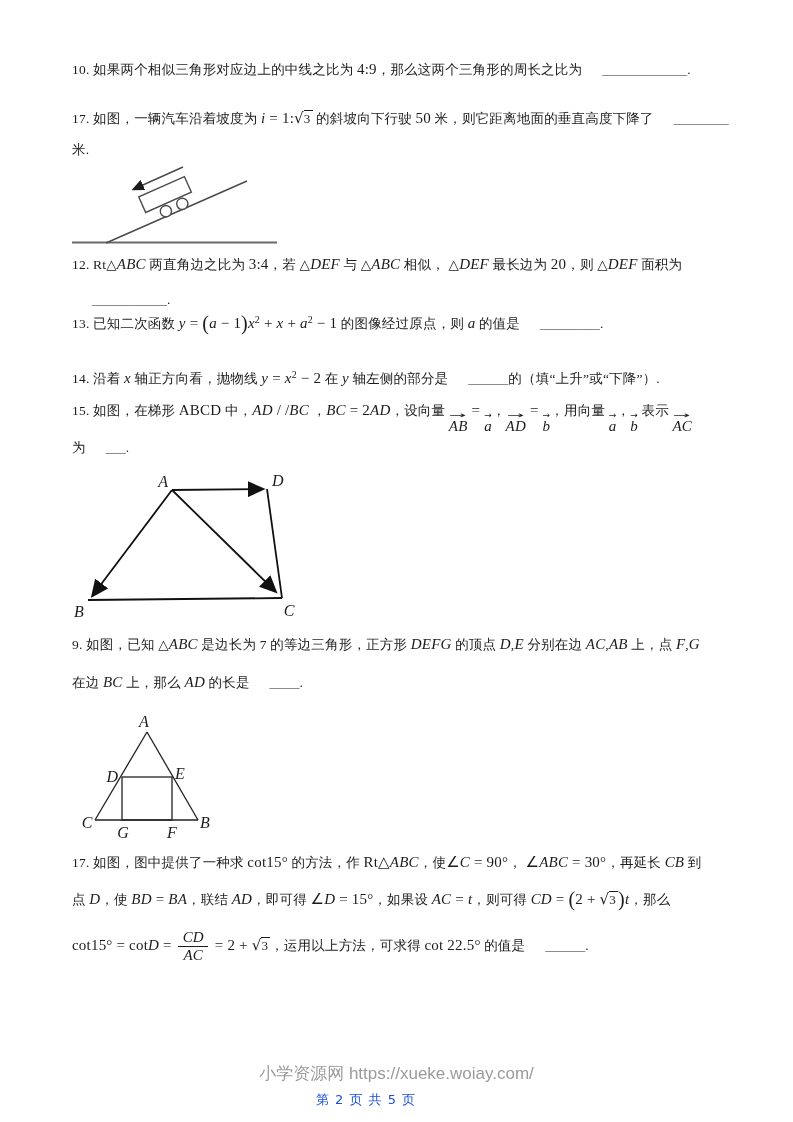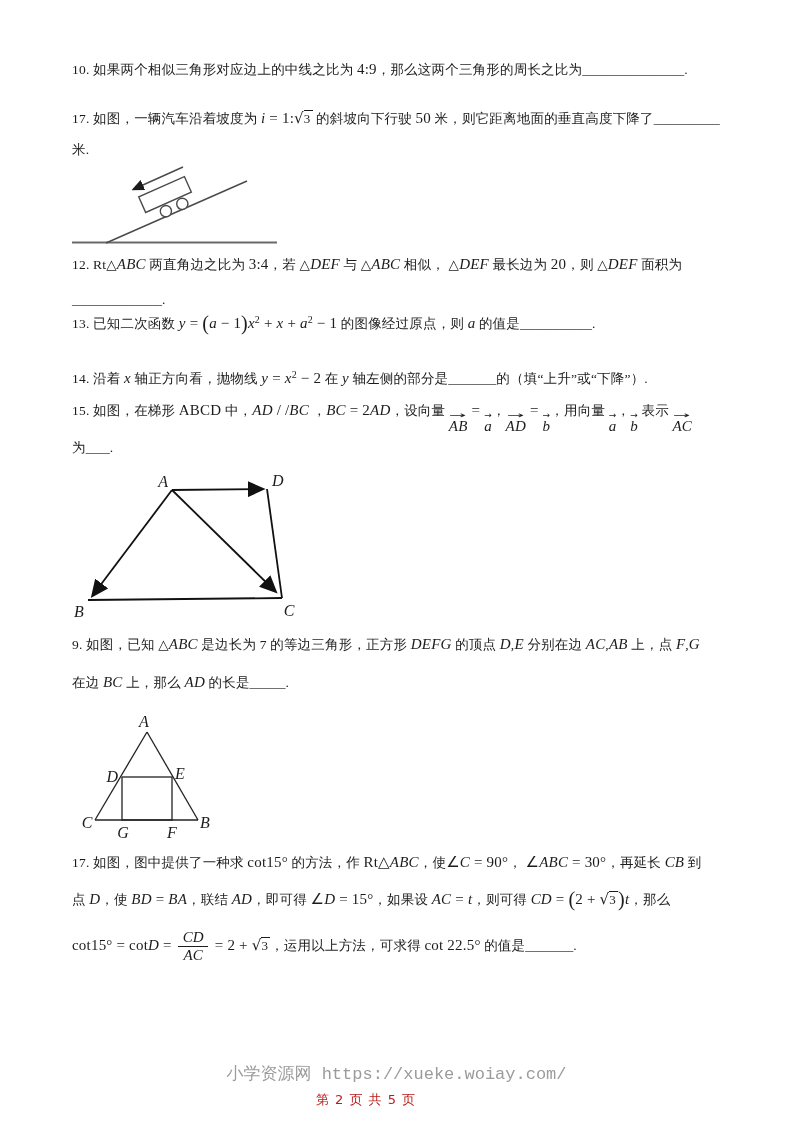--- a/index.html
+++ b/index.html
@@ -7,42 +7,42 @@
     width:793px;height:1122px;position:relative;background:#ffffff;
     font-family:"Liberation Serif","DejaVu Serif",serif;color:#1c1c1c;
     overflow:hidden;
   }
   .line{
     position:absolute;left:72px;font-size:13.5px;letter-spacing:0.2px;
     white-space:nowrap;line-height:22px;
   }
   .m{font-family:Liberation Serif, serif;font-size:15px;}
   .i{font-family:"Liberation Serif",serif;font-style:italic;font-size:15px;}
-  .bl{letter-spacing:0;font-size:12px;}
+  .bl{letter-spacing:0;font-size:10px;margin-left:20px;}
   sup.sup{font-size:10px;line-height:0;}
   .sqrt{white-space:nowrap;display:inline-block;}
   .sqrt .rad{font-size:15px;font-family:"DejaVu Sans",sans-serif;}
   .sqrt .rnd{border-top:1.2px solid #1c1c1c;font-size:13px;padding:0 2px 0 0;font-family:"Liberation Serif",serif;}
   .vec{display:inline-flex;flex-direction:column;align-items:center;line-height:1;vertical-align:-3px;}
   .vec .ar{font-size:9px;height:7px;line-height:7px;font-family:"DejaVu Sans",sans-serif;}
   .vec .ar.w{transform:scaleX(2.3);}
   .vec .vb{font-style:italic;font-size:15px;font-family:"Liberation Serif",serif;}
   .frac{display:inline-flex;flex-direction:column;align-items:center;vertical-align:middle;line-height:1.15;margin:0 2px;}
   .frac .fn{padding:0 5px;}
   .frac .fd{border-top:1.2px solid #1c1c1c;padding:0 5px;}
   .p{font-size:20px;vertical-align:-2px;font-family:"Liberation Serif",serif;}
   .diagram{position:absolute;}
   .dlabel{font-family:"Liberation Serif",serif;font-style:italic;font-size:16px;fill:#1c1c1c;}
   .footer-site{
     position:absolute;top:1062px;left:0;width:793px;text-align:center;
-    color:#9b9b9b;font-size:17px;font-family:Liberation Mono, monospace;
+    color:#9b9b9b;font-size:17px;font-family:Liberation Sans, sans-serif;
   }
   .footer-page{
     position:absolute;top:1091px;left:0;width:732px;text-align:center;
-    color:#b91c1c;font-size:13px;font-family:"DejaVu Sans","Liberation Sans",sans-serif;letter-spacing:1px;
+    color:#1d4ed8;font-size:13px;font-family:"DejaVu Sans","Liberation Sans",sans-serif;letter-spacing:1px;
   }
 </style>
 </head>
 <body>
 
 <div class="line" style="top:58px"><span>10. 如果两个相似三角形对应边上的中线之比为 </span><span class="m">4:9</span><span>，那么这两个三角形的周长之比为</span><span class="bl">_________________</span><span>.</span></div>
 
 <div class="line" style="top:107px"><span>17. 如图，一辆汽车沿着坡度为 </span><span class="i">i</span><span class="m"> = 1:</span><span class="sqrt"><span class="rad">√</span><span class="rnd">3</span></span><span> 的斜坡向下行驶 </span><span class="m">50</span><span> 米，则它距离地面的垂直高度下降了</span><span class="bl">___________</span></div>
 <div class="line" style="top:139px"><span>米.</span></div>
 

